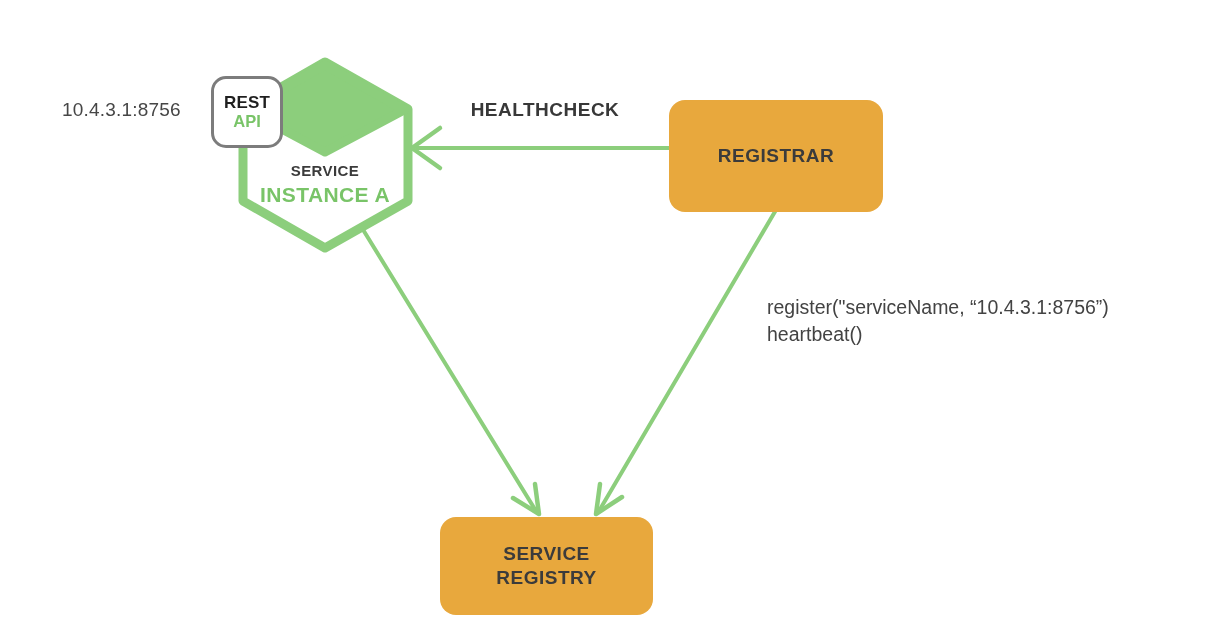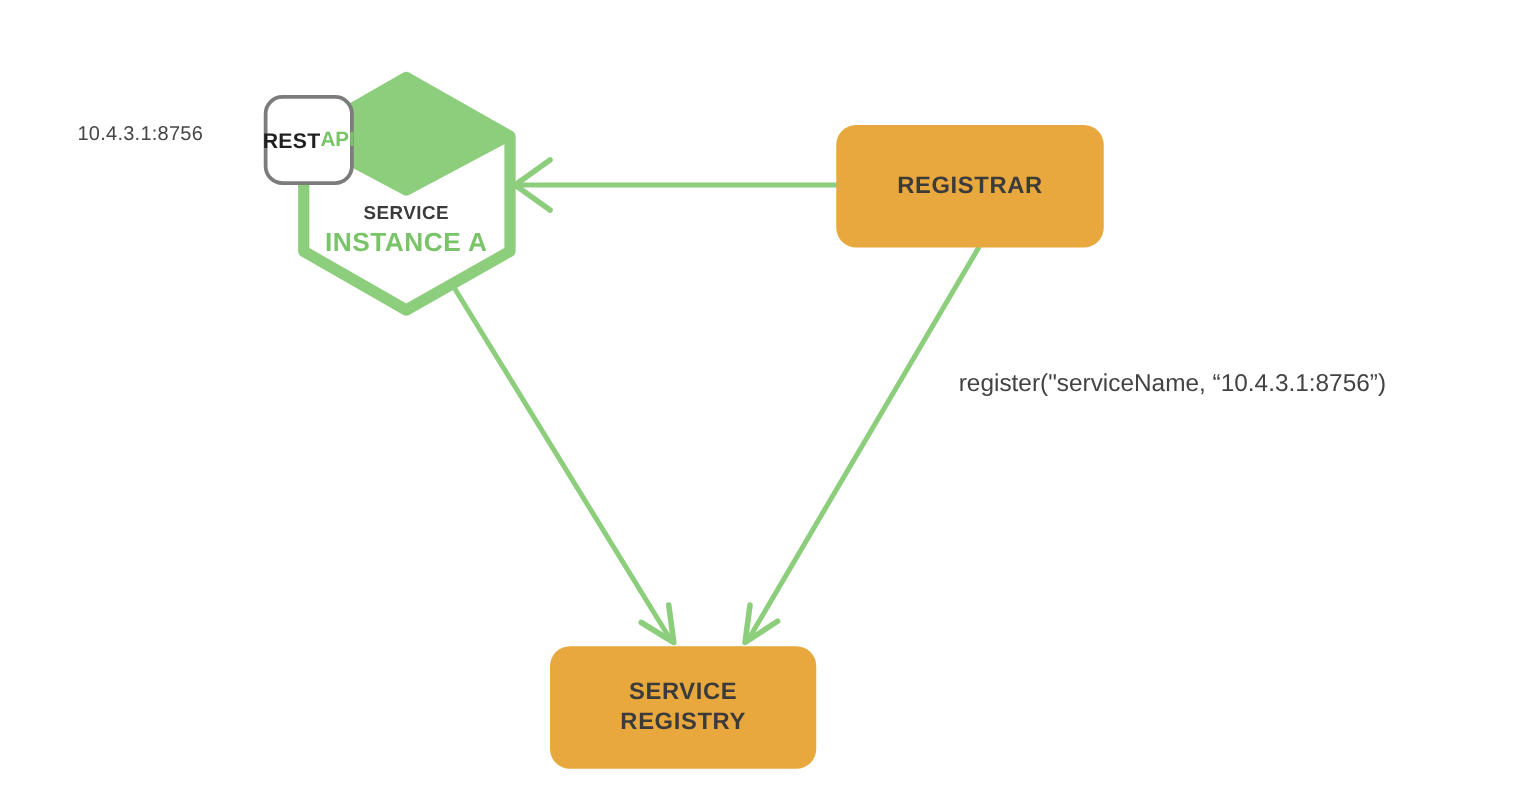--- a/index.html
+++ b/index.html
@@ -20,26 +20,26 @@
     font-family: "Liberation Sans", sans-serif;
   }
   .layer { position: absolute; left: 0; top: 0; width: 1212px; height: 640px; }
   .edge  { stroke: var(--green); fill: none; stroke-width: 4px; stroke-linecap: round; }
   .chev  { stroke: var(--green); fill: none; stroke-width: 4.5px; stroke-linecap: round; stroke-linejoin: round; }
   .hex   { fill: #ffffff; stroke: var(--green); stroke-width: 9px; stroke-linejoin: round; }
   .face  { fill: var(--green); stroke: var(--green); stroke-width: 9px; stroke-linejoin: round; }
 
   .ip-label {
     position: absolute; left: 62px; top: 99px;
-    font-size: 16px; color: #464646; letter-spacing: 0.2px;
+    font-size: 19px; color: #464646; letter-spacing: 0.2px;
   }
   .badge {
     position: absolute; left: 211px; top: 76px; width: 72px; height: 72px;
     background: #ffffff; border: 3px solid var(--badge-border); border-radius: 15px;
-    display: flex; flex-direction: row; align-items: center; justify-content: center;
+    display: flex; flex-direction: column; align-items: center; justify-content: center;
     z-index: 3;
   }
   .badge-rest { font-size: 17px; font-weight: bold; color: #1f1f1f; line-height: 19px; letter-spacing: 0.2px; }
   .badge-api  { font-size: 16.5px; font-weight: bold; color: var(--green-text); line-height: 19px; }
 
   .hex-label {
     position: absolute; left: 240px; top: 162px; width: 170px;
     text-align: center; z-index: 2;
   }
   .hex-label-line1 { font-size: 15px; font-weight: bold; color: var(--text-dark); letter-spacing: 0.4px; }
@@ -49,21 +49,21 @@
     position: absolute; left: 455px; top: 99px; width: 180px;
     text-align: center; font-size: 19px; font-weight: bold;
     color: #383838; letter-spacing: 0.5px;
   }
   .node-box {
     position: absolute; background: var(--orange); border-radius: 16px;
     display: flex; align-items: center; justify-content: center;
     font-size: 19px; font-weight: bold; color: var(--text-dark);
     letter-spacing: 0.5px; text-align: center; z-index: 2;
   }
-  .registrar { left: 669px; top: 100px; width: 214px; height: 98px; }
+  .registrar { left: 669px; top: 100px; width: 214px; height: 112px; }
   .registry  { left: 440px; top: 517px; width: 213px; height: 98px; white-space: pre-line; line-height: 24px; }
 
   .calls {
     position: absolute; left: 767px; top: 294px;
     font-size: 19.5px; color: #434343; line-height: 27px;
   }
 </style>
 </head>
 <body>
 
@@ -97,23 +97,25 @@
   <div class="badge">
     <div class="badge-rest">REST</div>
     <div class="badge-api">API</div>
   </div>
 
   <div class="hex-label">
     <div class="hex-label-line1">SERVICE</div>
     <div class="hex-label-line2">INSTANCE A</div>
   </div>
 
+  <div class="healthcheck-label">HEALTHCHECK</div>
 
   <div class="node-box registrar">REGISTRAR</div>
 
   <div class="calls">
     <div>register("serviceName, “10.4.3.1:8756”)</div>
+    <div>heartbeat()</div>
   </div>
 
   <div class="node-box registry">SERVICE
 REGISTRY</div>
 
 </div>
 
 </body></html>

